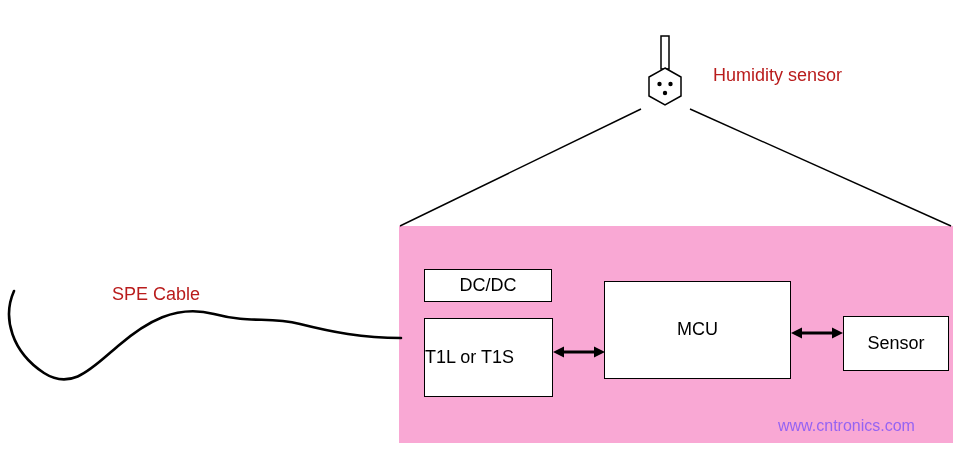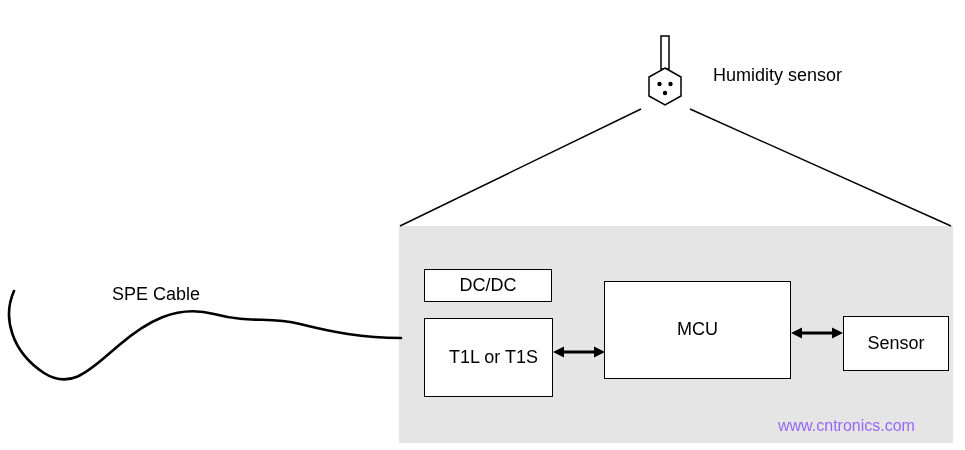--- a/index.html
+++ b/index.html
@@ -22,44 +22,44 @@
     width: 965px;
     height: 450px;
     pointer-events: none;
   }
   .board {
     position: absolute;
     left: 399px;
     top: 226px;
     width: 554px;
     height: 217px;
-    background: #e5e5e5;
+    background: #f9a8d4;
   }
   .block {
     position: absolute;
     background: #ffffff;
     border: 1.3px solid #000000;
     box-sizing: border-box;
     display: flex;
     align-items: center;
     justify-content: center;
     font-size: 18px;
     color: #000000;
     line-height: 1.3;
   }
   .block-dcdc   { left: 25px;  top: 43px;  width: 128px; height: 33px; }
   .block-phy    { left: 25px;  top: 92px;  width: 129px; height: 79px;
                   flex-direction: column; align-items: flex-start;
-                  justify-content: center; padding-left: 24px; }
+                  justify-content: center; padding-left: 0; }
   .block-mcu    { left: 205px; top: 55px;  width: 187px; height: 98px; }
   .block-sensor { left: 444px; top: 90px;  width: 106px; height: 55px; }
   .float-label {
     position: absolute;
     font-size: 18px;
-    color: #000000;
+    color: #b91c1c;
     white-space: nowrap;
   }
   .lbl-humidity { left: 713px; top: 65px; }
   .lbl-cable    { left: 112px; top: 284px; }
   .watermark {
     position: absolute;
     left: 778px;
     top: 417px;
     font-size: 16px;
     color: #8b5cf6;

